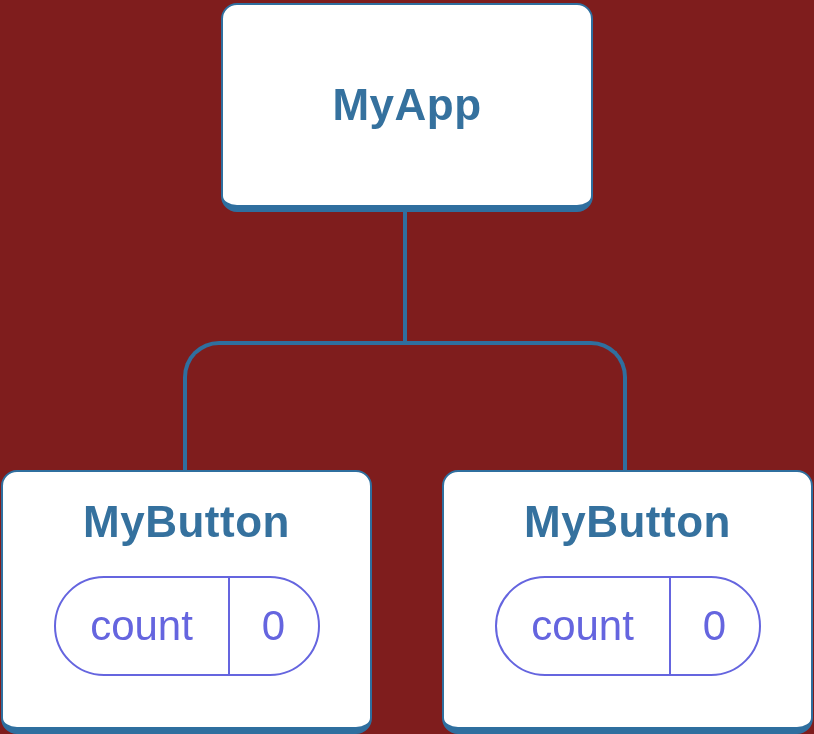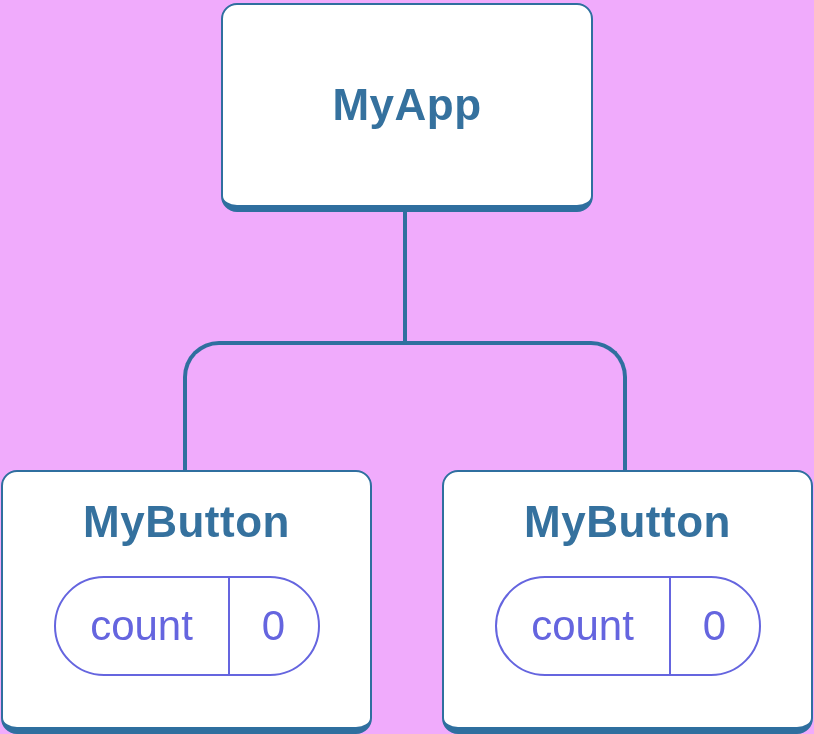--- a/index.html
+++ b/index.html
@@ -4,21 +4,21 @@
 <style>
   html, body {
     margin: 0;
     padding: 0;
     font-family: "Liberation Sans", sans-serif;
   }
   .canvas {
     position: relative;
     width: 814px;
     height: 734px;
-    background: #f0abfc;
+    background: #7f1d1d;
     overflow: hidden;
   }
   
   .stem {
     position: absolute;
     left: 403px;
     top: 208px;
     width: 4px;
     height: 137px;
     background: #2F6F9F;

